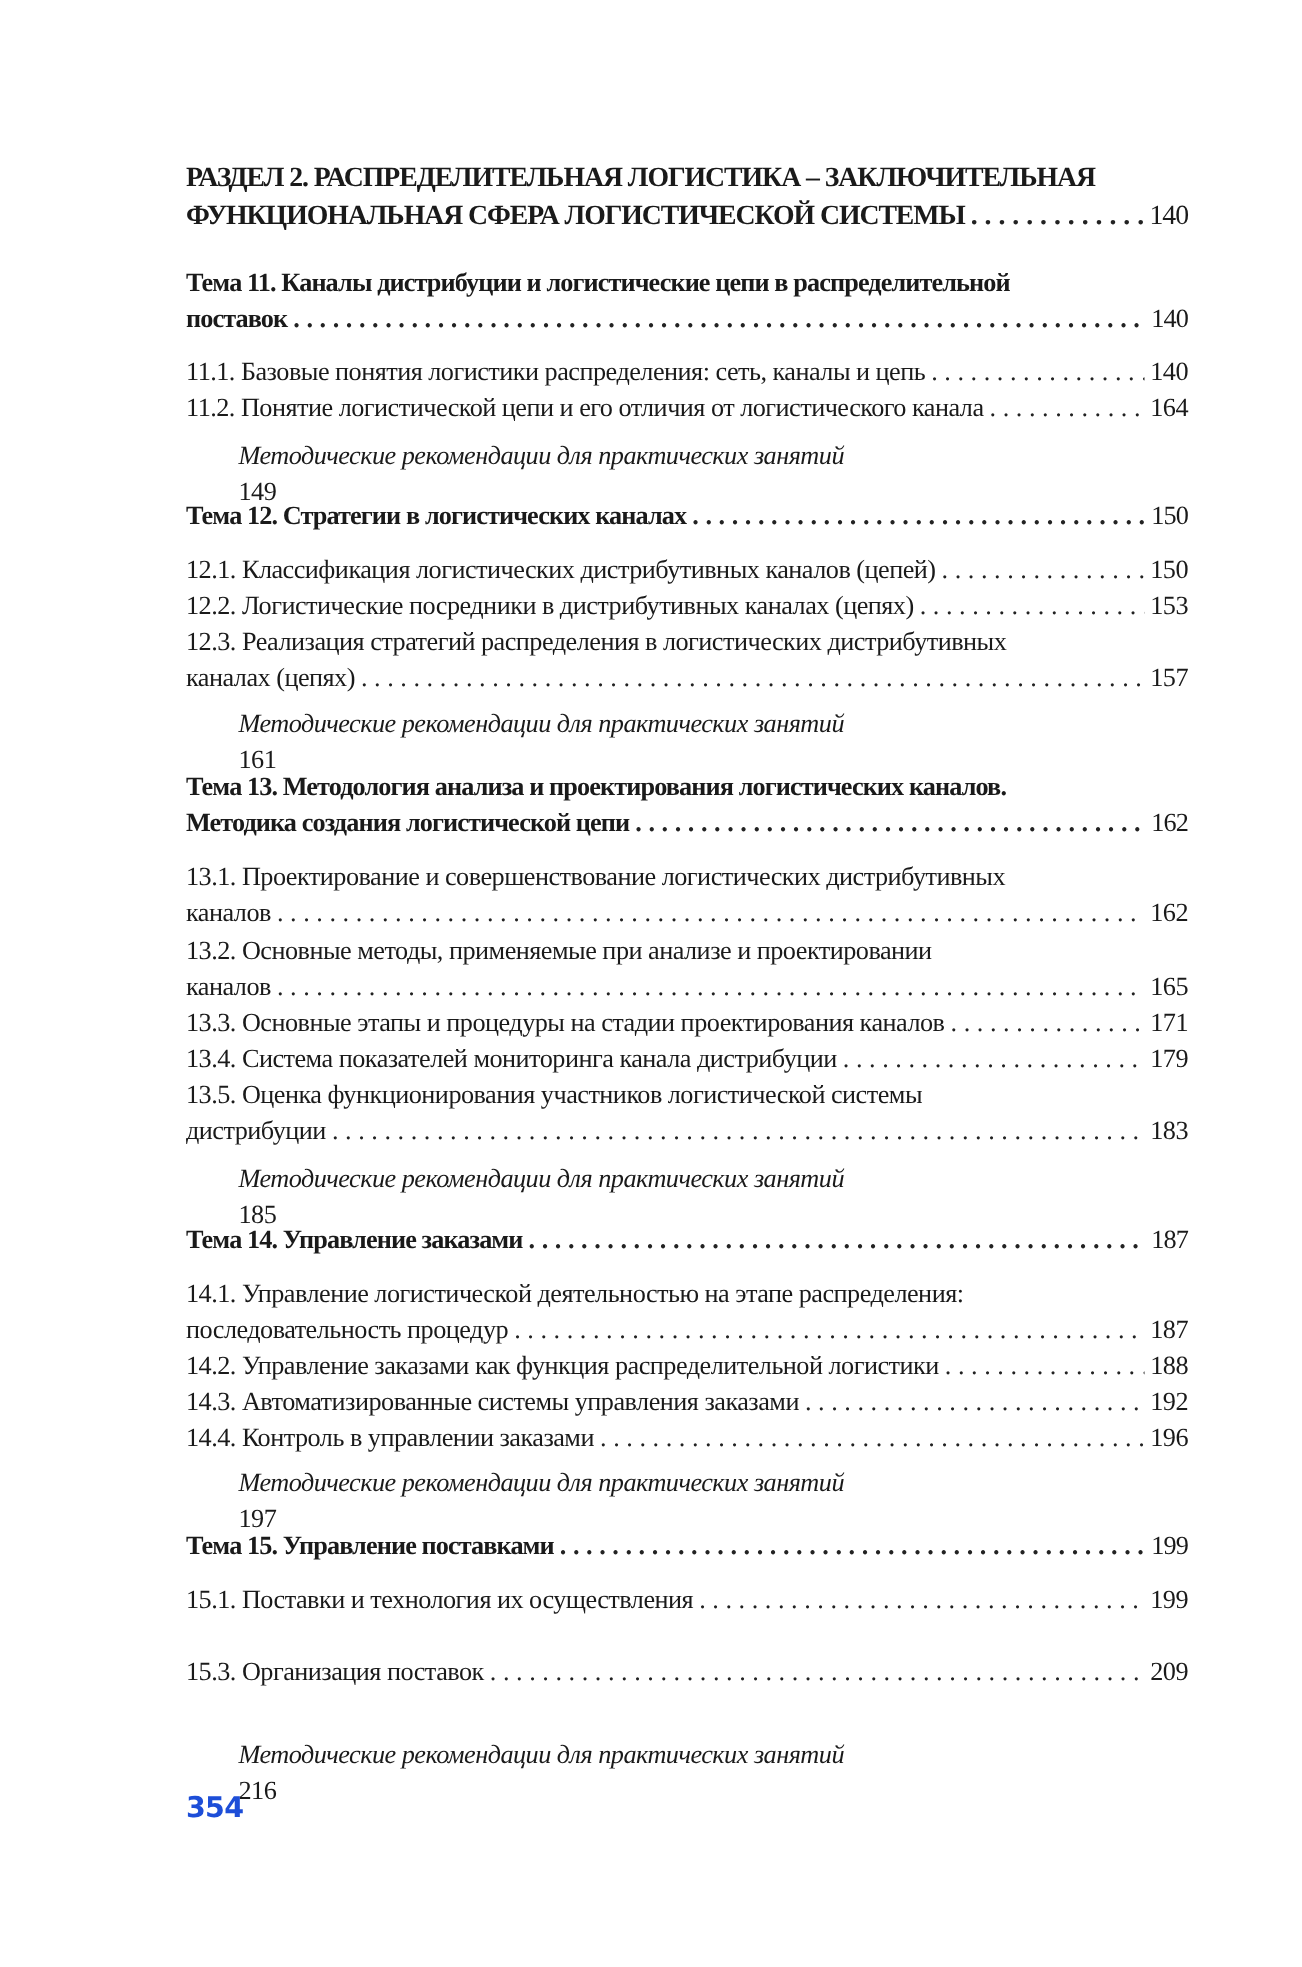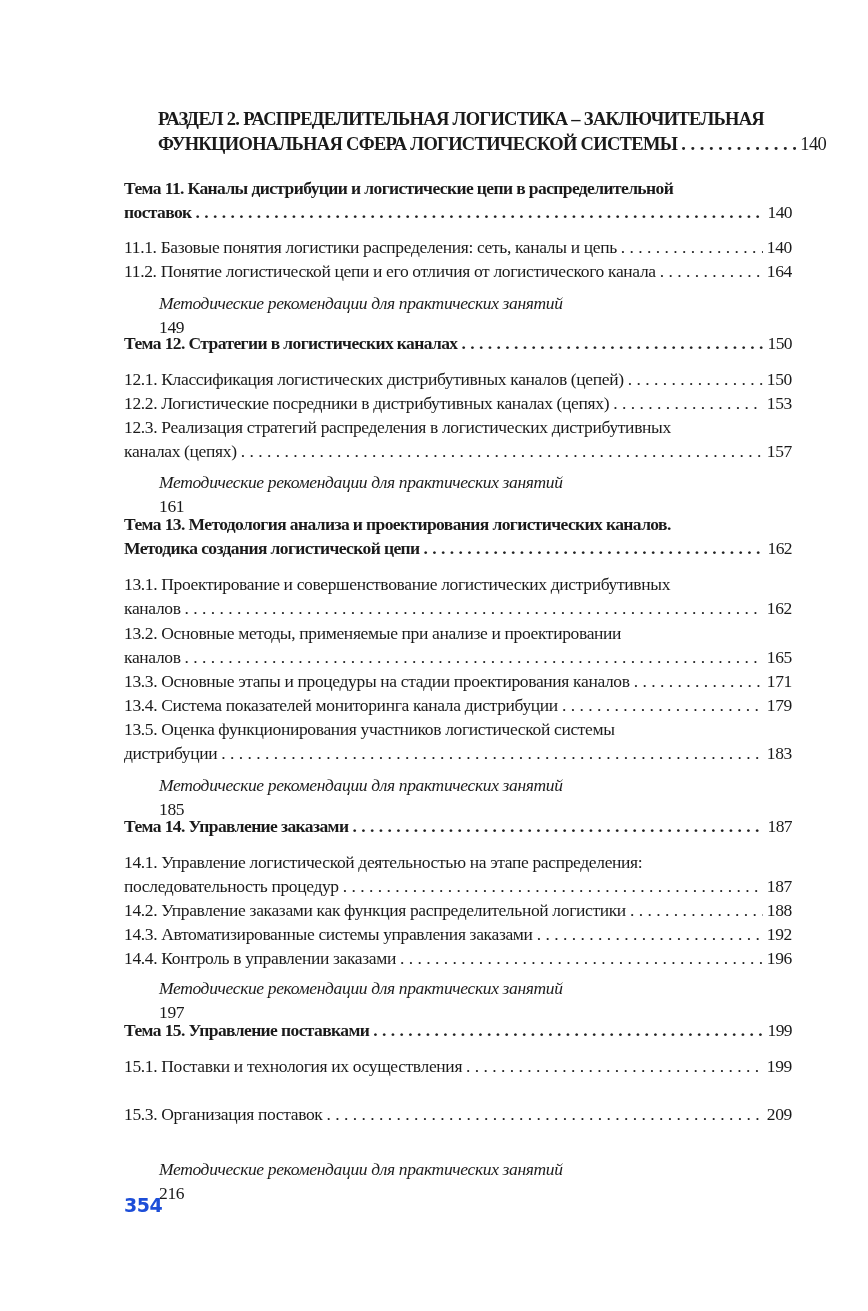--- a/index.html
+++ b/index.html
@@ -9,21 +9,21 @@
   .line { position: absolute; left: 124px; width: 668px; height: 24px;
           font-size: 17.5px; line-height: 24px; white-space: nowrap;
           display: flex; align-items: baseline; letter-spacing: -0.35px; }
   .line.plain { display: block; }
   .line .txt { flex: 0 0 auto; }
   .line .dots { flex: 1 1 auto; overflow: hidden; white-space: nowrap; margin: 0 4px 0 4px;
                 letter-spacing: 4.2px; color: #222; }
   .line .dots::before { content: ". . . . . . . . . . . . . . . . . . . . . . . . . . . . . . . . . . . . . . . . . . . . . . . . . . . . . . . . . . . . . . . . . . . . . . . . . . . . . . . . . . . . . . . . . . . . . . . . . . . . . . . . . . . . . . . . . . . . . . . . . . . . . . . . . . . . . . . . . . . . . . . . . . . . . . . . . . . . . . . . . . . . . . . . . . . . . . . . . . . . . . . . . . . . . . . . . . . . . . . . . . . . . . . . . . . . . . . . . . ."; letter-spacing: 0; }
   .line .pg { flex: 0 0 auto; text-align: right; }
   .bold { font-weight: bold; letter-spacing: -0.6px; }
-  .section { font-size: 18.5px; letter-spacing: -0.7px; margin-left: 34px; }
+  .section { font-size: 18.5px; letter-spacing: -0.7px; }
   .ital { font-style: italic; }
   .indent { left: 155px; width: 637px; flex-direction: column; }
   .folio { position: absolute; left: 124px; top: 1194px; font-family: "DejaVu Sans", sans-serif;
            font-weight: bold; font-size: 19px; letter-spacing: -0.5px; color: #1d4ed8; text-align: right; }
 </style>
 </head>
 <body>
 
 <div class="page">
 

